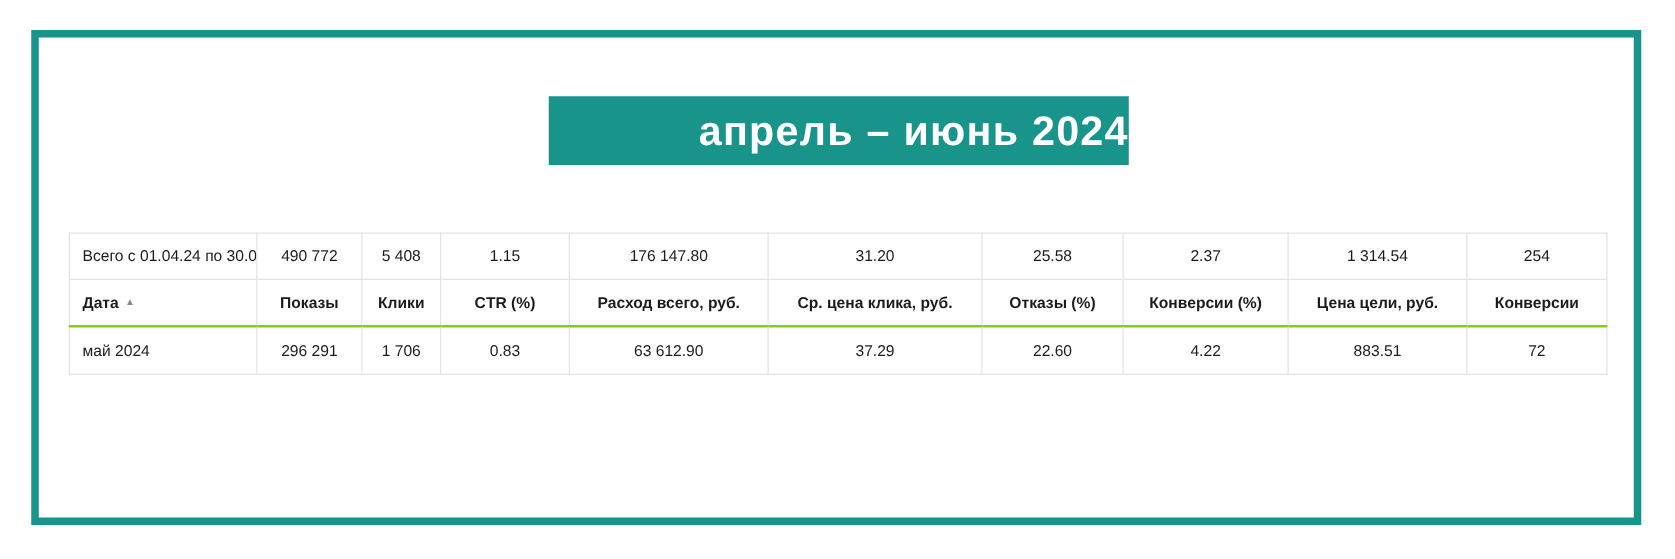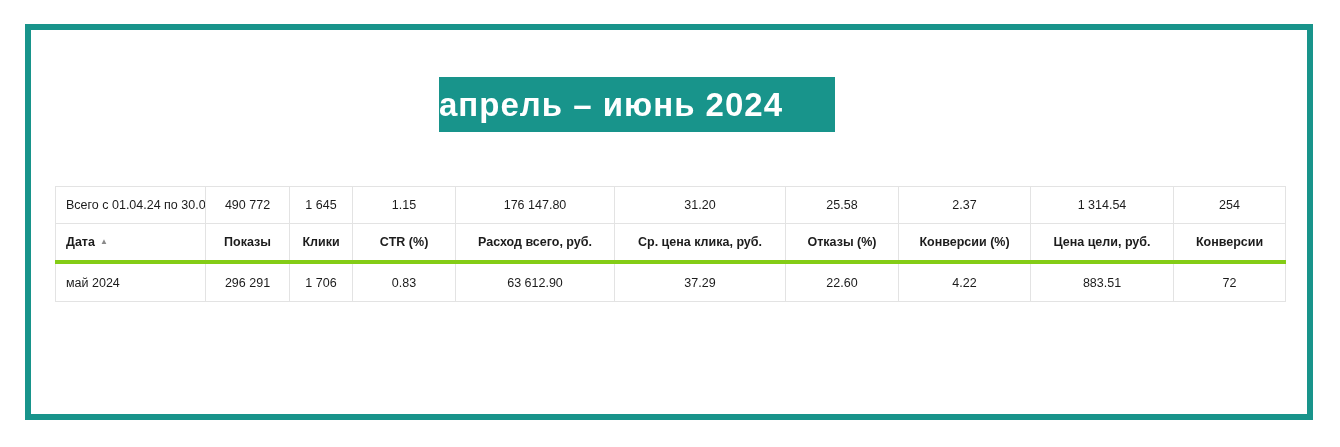--- a/index.html
+++ b/index.html
@@ -10,23 +10,23 @@
   }
   .frame {
     position: absolute; left: 25px; top: 24px;
     width: 1288px; height: 396px;
     box-sizing: border-box;
     border: 6px solid var(--accent, #18948B);
     background: #ffffff;
   }
   .banner {
     position: absolute; left: 439px; top: 77px;
-    width: 396px; height: 55px;
+    width: 464px; height: 55px;
     background: var(--accent, #18948B);
-    display: flex; align-items: center; justify-content: flex-start;
+    display: flex; align-items: center; justify-content: flex-end;
   }
   .banner-title {
     color: #ffffff; font-weight: 700; font-size: 33px; letter-spacing: 1px;
   }
   .table-wrap {
     position: absolute; left: 55px; top: 186px; width: 1230px;
   }
   table.stats {
     border-collapse: collapse; table-layout: fixed;
     width: 1230px; font-size: 12.5px; color: #1c1c1c;
@@ -35,21 +35,21 @@
     border: 1px solid #e3e3e3;
     padding: 0 10px;
     white-space: nowrap; overflow: hidden;
     height: 36px;
     font-weight: 400;
     background: #ffffff;
   }
   table.stats tr.data-row td { height: 37px; }
   table.stats tr.header-row th {
     font-weight: 700;
-    border-bottom: 4px solid #84cc16;
+    border-bottom: 2px solid #84cc16;
   }
   .num { text-align: center; }
   .date-col { text-align: left; }
   .sort-icon {
     color: #8a8a8a; font-size: 8px; margin-left: 5px; vertical-align: 2px;
   }
 </style>
 </head>
 <body>
 
@@ -71,21 +71,21 @@
         <col style="width:113px">
         <col style="width:132px">
       <col style="width:143px">
         <col style="width:112px">
     </colgroup>
 
     <tbody>
         <tr class="totals-row">
       <td class="date-col">Всего с 01.04.24 по 30.06.24</td>
       <td class="num">490 772</td>
-      <td class="num">1 645</td>
+      <td class="num">5 408</td>
       <td class="num">1.15</td>
       <td class="num">176 147.80</td>
       <td class="num">31.20</td>
       <td class="num">25.58</td>
       <td class="num">2.37</td>
       <td class="num">1 314.54</td>
       <td class="num">254</td>
     </tr>
 
     <tr class="header-row">

